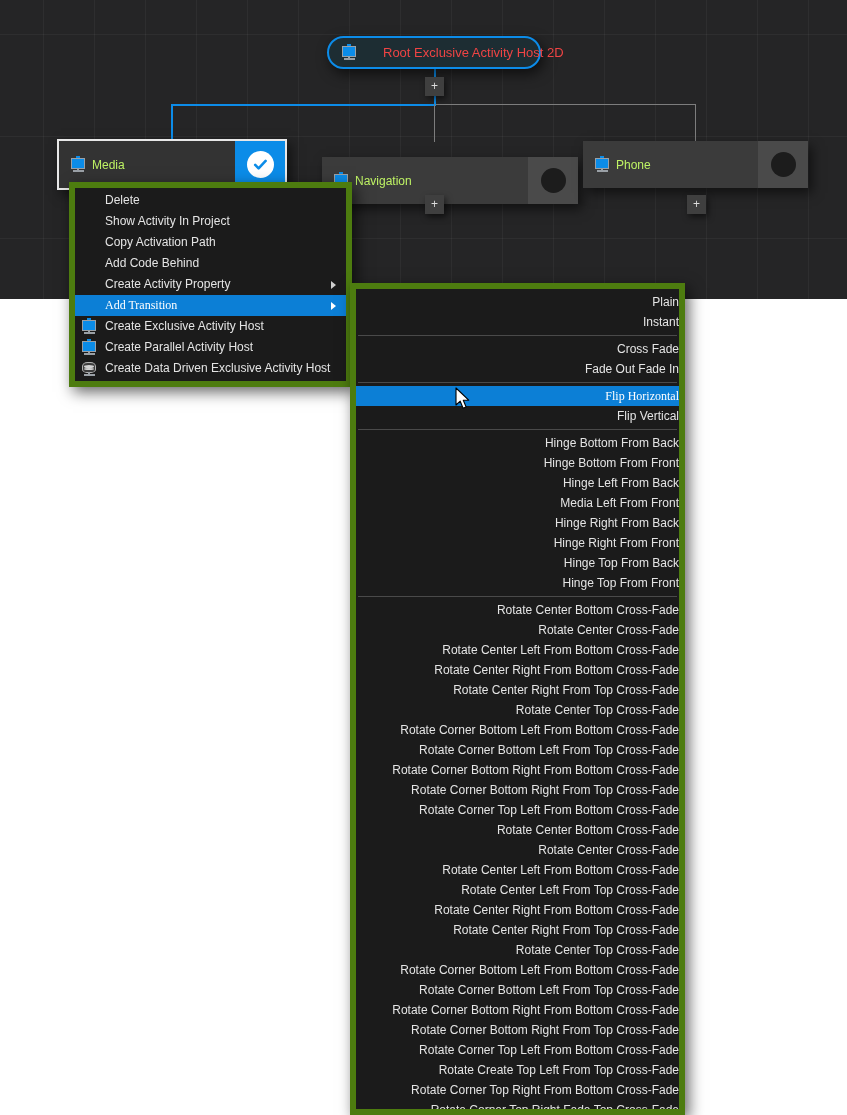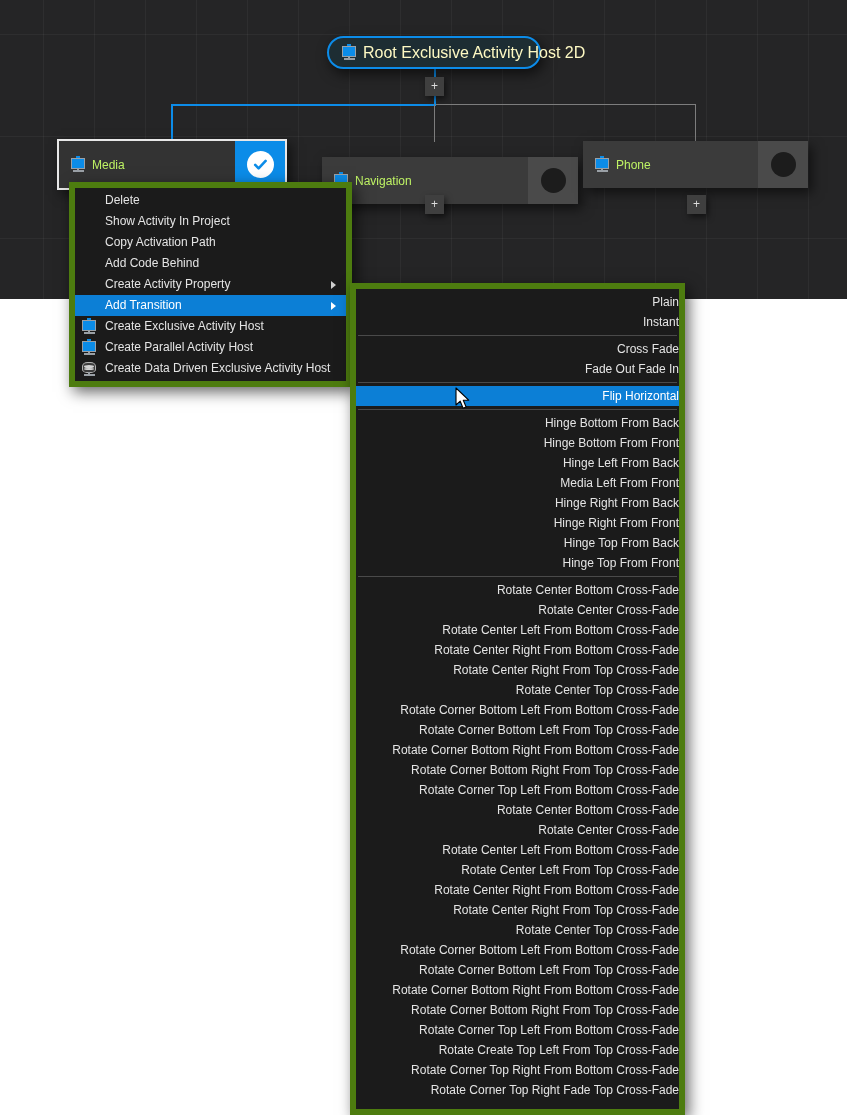--- a/index.html
+++ b/index.html
@@ -86,21 +86,21 @@
     align-items: center;
     padding-left: 12px;
     min-width: 0;
     height: 100%;
   }
   .node-text {
     color: #bef264;
     font-size: 12px;
     white-space: nowrap;
   }
-  .node-root .node-text { font-size: 16px; color: #fef9c3; }
+  .node-root .node-text { font-size: 13px; color: #ef4444; margin-left: 20px; }
 
   
   .mon-icon {
     width: 15px; height: 15px;
     position: relative;
     margin-right: 6px;
     flex: 0 0 auto;
   }
   .mon-icon .screen {
     position: absolute; left: 0; top: 1px;
@@ -182,21 +182,21 @@
     line-height: 20px;
     display: flex;
     align-items: center;
     color: #e4e4e4;
     font-size: 12px;
     white-space: nowrap;
     padding-left: 30px;
     box-sizing: border-box;
   }
   #ctx-menu .mi { height: 21px; line-height: 21px; }
-  .mi.sel { background: #0c7fd6; color: #ffffff; }
+  .mi.sel { background: #0c7fd6; color: #ffffff; font-family: Liberation Serif, serif; }
   .mi .mi-icon {
     position: absolute;
     left: 7px; top: 3px;
   }
   .mi .arrow {
     position: absolute;
     right: 10px; top: 50%;
     transform: translateY(-50%);
     width: 0; height: 0;
     border-left: 5px solid #cfcfcf;
@@ -359,20 +359,23 @@
     <div class="mi">
       <span>Cross Fade</span>
     </div>
     <div class="mi">
       <span>Fade Out Fade In</span>
     </div>
     <div class="sep"></div>
     <div class="mi sel">
       <span>Flip Horizontal</span>
     </div>
+    <div class="mi">
+      <span>Flip Vertical</span>
+    </div>
     <div class="sep"></div>
     <div class="mi">
       <span>Hinge Bottom From Back</span>
     </div>
     <div class="mi">
       <span>Hinge Bottom From Front</span>
     </div>
     <div class="mi">
       <span>Hinge Left From Back</span>
     </div>

